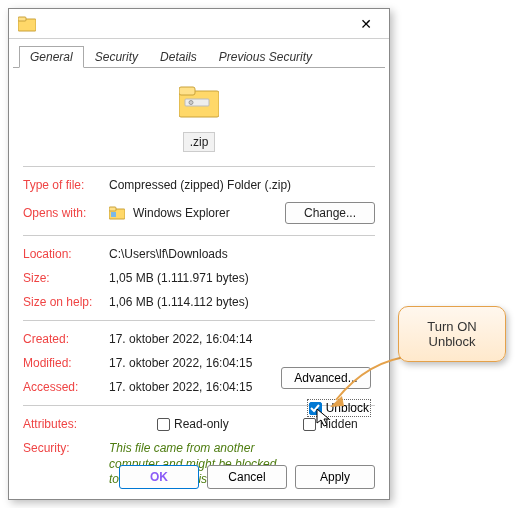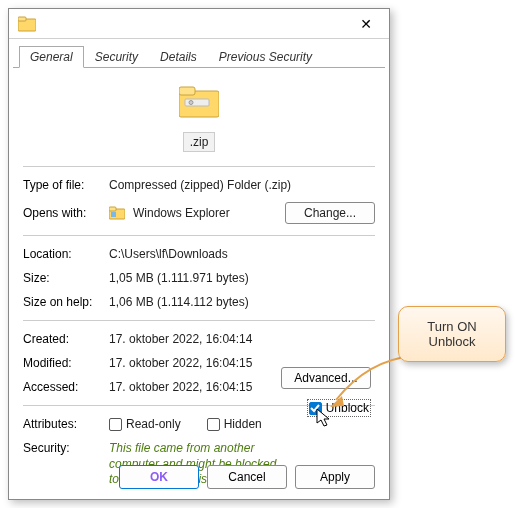--- a/index.html
+++ b/index.html
@@ -81,40 +81,40 @@
     display:flex; align-items:center; justify-content:space-between;
     background: #f2f2f2;
     color:#888;
   }
   .fname .ext { color:#222; }
   .row {
     display:flex;
     align-items: center;
     padding: 5px 0;
   }
-  .row .lbl { width: 86px; color:#000000; }
+  .row .lbl { width: 86px; color:#ef4444; }
   .row .val { flex:1; color:#222; display:flex; align-items:center; gap:8px; }
   .group { border-bottom: 1px solid #ccc; padding: 6px 0; }
   .group:last-of-type { border-bottom: none; }
   .btn {
     border: 1px solid #888;
     background: #fdfdfd;
     padding: 2px 0;
     min-width: 90px;
     height: 22px;
     text-align:right;
     border-radius: 3px;
     display:inline-flex; align-items:center; justify-content:center;
   }
   .btn.primary { border-color:#0078d4; color:#8b5cf6;font-weight:bold; }
   .appicon {
     width:16px; height:16px; display:inline-flex; align-items:center; justify-content:center;
   }
   .chk {
-    display:inline-flex; align-items:center; gap:4px;
+    display:inline-flex; align-items:center; gap:4px;margin-left:48px;
   }
   .chkbox {
     width:13px; height:13px; border:1px solid #555; border-radius:2px;
     display:inline-flex; align-items:center; justify-content:center;
   }
   .chkbox.checked { background:#0078d4; border-color:#0078d4; color:#fff; }
   .sec-text { font-size:12px; color:#4d7c0f; line-height:1.3;font-style:italic; }
   .btnrow {
     display:flex;
     gap: 8px;

